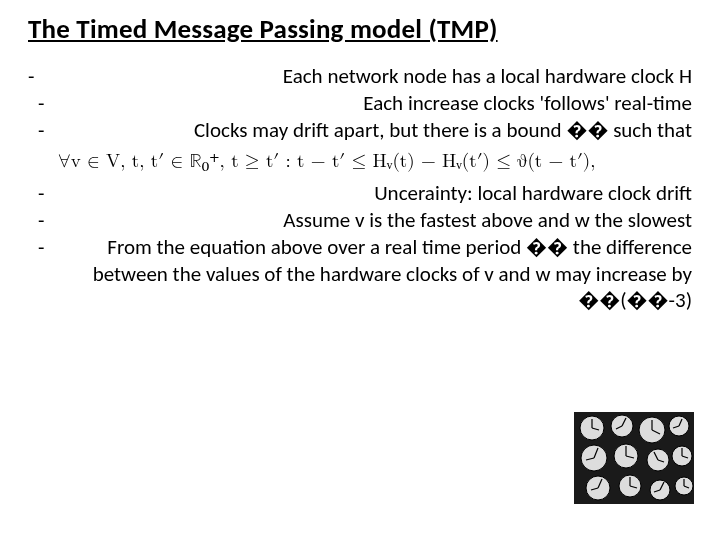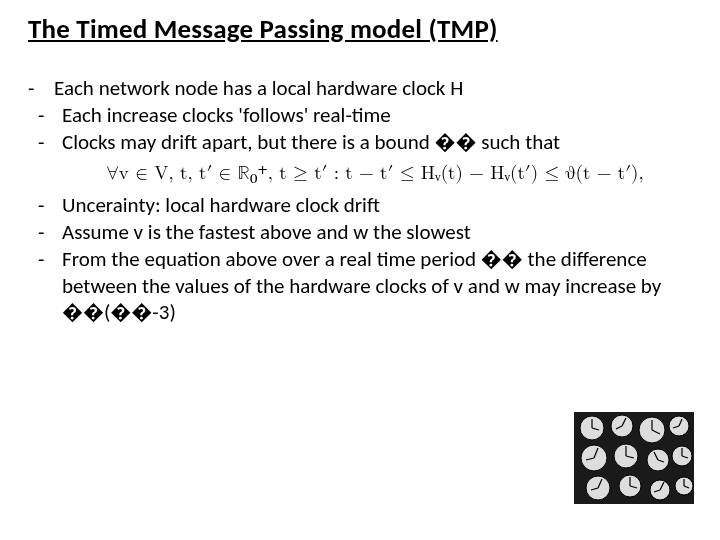--- a/index.html
+++ b/index.html
@@ -1,25 +1,25 @@
 <!DOCTYPE html>
 <html><head>
 <meta charset="utf-8">
 <style>
   * { margin: 0; padding: 0; box-sizing: border-box; }
   html, body { width: 720px; height: 540px; background: #fff; font-family: Calibri, Arial, sans-serif; color: #000; }
   .slide { width: 720px; height: 540px; padding: 12px 28px 20px 28px; position: relative; }
-  .title { font-size: 27px; font-weight: 700; text-decoration: underline; margin-bottom: 30px; letter-spacing: 0.2px; }
+  .title { font-size: 27px; font-weight: 700; text-decoration: underline; margin-bottom: 18px; letter-spacing: 0.2px; }
   .body { font-size: 21px; line-height: 1.28; }
   .row { display: flex; flex-direction: row; }
   .row .dash { width: 26px; flex: 0 0 26px; }
   .row.indent .dash { width: 34px; flex: 0 0 34px; padding-left: 10px; }
-  .row .txt { flex: 1; }
+  .row .txt { flex: 1; text-align: right; }
   .eq-wrap { padding: 6px 0 6px 30px; }
-  .eq { font-family: 'Latin Modern Math', 'Cambria Math', 'STIX Two Math', serif; font-size: 19px; text-align: center; }
+  .eq { font-family: 'Latin Modern Math', 'Cambria Math', 'STIX Two Math', serif; font-size: 19px; }
   .clocks-img { position: absolute; right: 26px; bottom: 36px; width: 120px; height: 92px; background: #222; overflow: hidden; }
   .clocks-img svg { width: 100%; height: 100%; display: block; }
   .clock-face { fill: #ddd; stroke: #000; stroke-width: 1; }
   .clock-hand { stroke: #000; stroke-width: 1.2; }
 </style>
 </head>
 <body>
 
 <div class="slide">
   <h1 class="title">The Timed Message Passing model (TMP)</h1>

